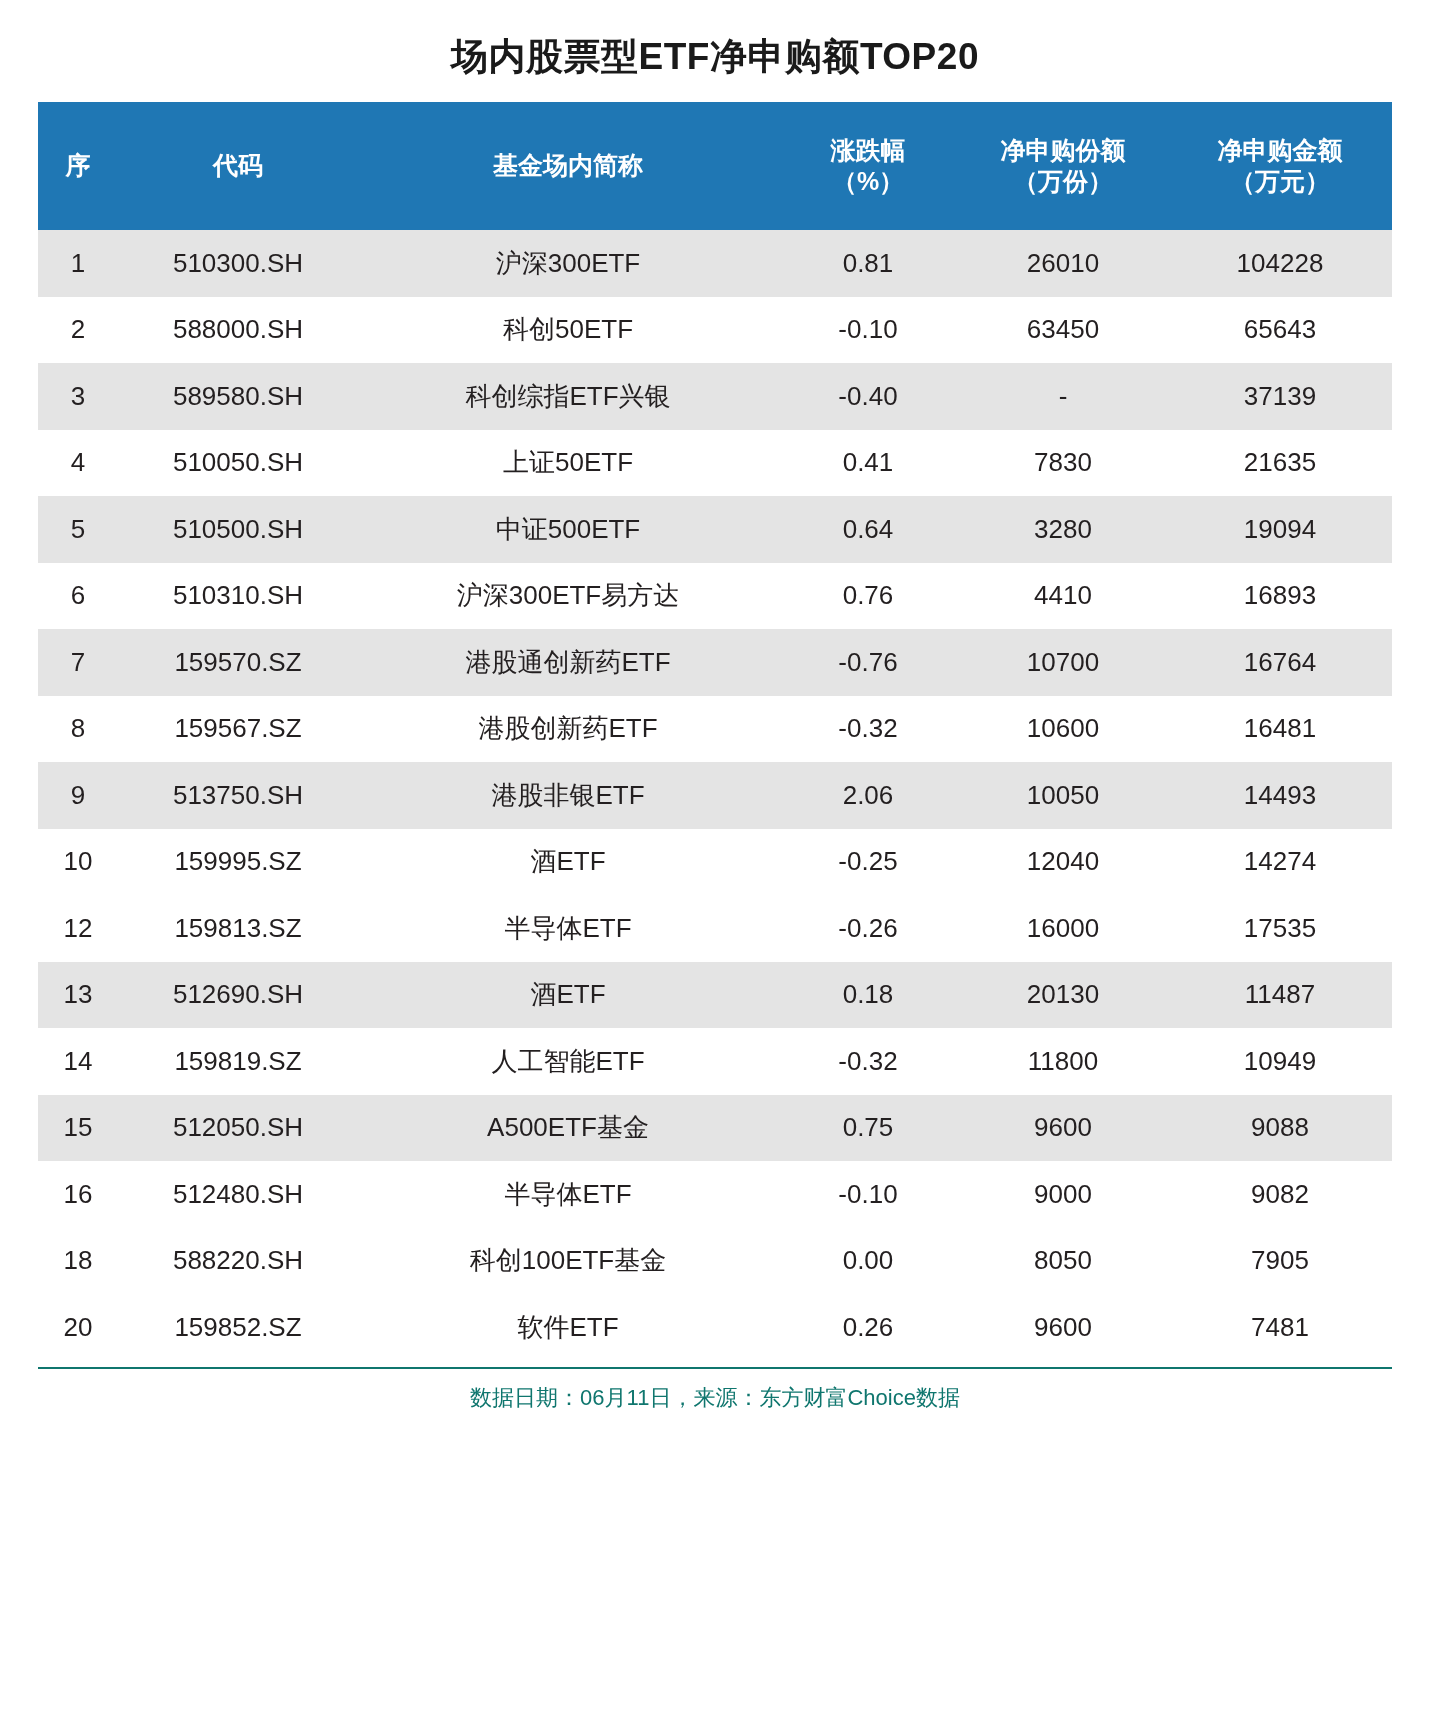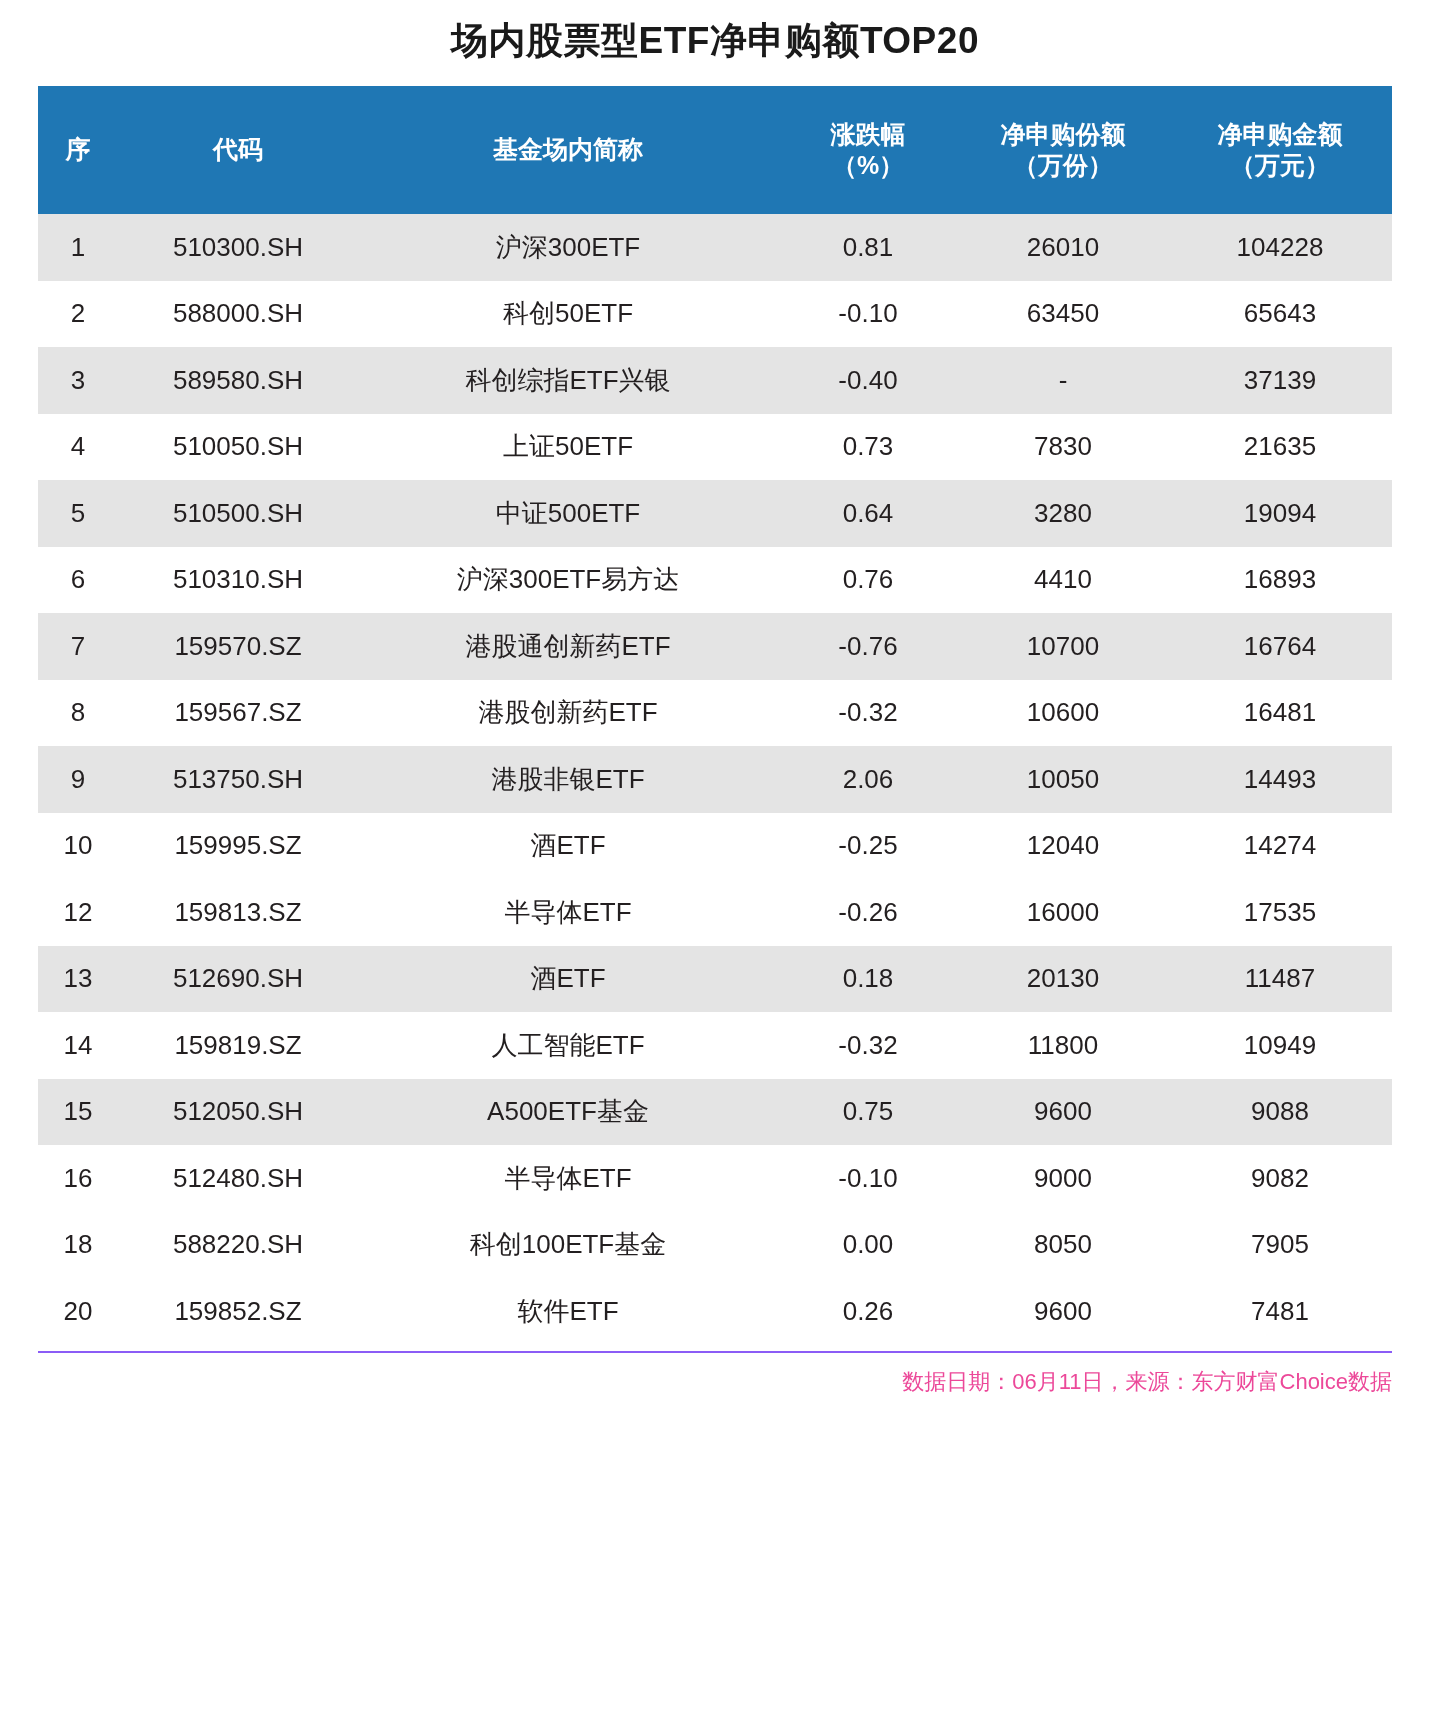--- a/index.html
+++ b/index.html
@@ -12,21 +12,21 @@
     height: 1720px;
     font-family: "Liberation Sans", "DejaVu Sans", sans-serif;
     color: #231f20;
     -webkit-font-smoothing: antialiased;
   }
   .page {
     position: relative;
     width: 1430px;
     height: 1208px;
     box-sizing: border-box;
-    padding: 0 18px;
+    padding: 16px 18px;
   }
   .title {
     text-align: center;
     font-size: 37px;
     font-weight: bold;
     letter-spacing: 0.5px;
     padding-top: 16px;
     padding-bottom: 20px;
     color: #1a1a1a;
   }
@@ -68,25 +68,25 @@
   }
   .col-seq   { width: 80px; }
   .col-code  { width: 240px; }
   .col-name  { width: 420px; }
   .col-chg   { width: 180px; }
   .col-share { width: 210px; }
   .col-amt   { width: 224px; }
   .footer {
     width: 1354px;
     margin: 0 auto;
-    border-top: 2px solid #8b5cf6;
+    border-top: 2px solid #0f766e;
     padding-top: 14px;
     font-size: 22px;
-    color: #ec4899;
-    text-align: right;
+    color: #0f766e;
+    text-align: center;
   }
   .footer-spacer { height: 6px; }
 </style>
 </head>
 <body>
 
 <div class="page">
 
   <div class="title">场内股票型ETF净申购额TOP20</div>
 
@@ -146,21 +146,21 @@
         <td>589580.SH</td>
         <td>科创综指ETF兴银</td>
         <td>-0.40</td>
         <td>-</td>
         <td>37139</td>
       </tr>
       <tr class="even">
         <td>4</td>
         <td>510050.SH</td>
         <td>上证50ETF</td>
-        <td>0.73</td>
+        <td>0.41</td>
         <td>7830</td>
         <td>21635</td>
       </tr>
       <tr class="odd">
         <td>5</td>
         <td>510500.SH</td>
         <td>中证500ETF</td>
         <td>0.64</td>
         <td>3280</td>
         <td>19094</td>

